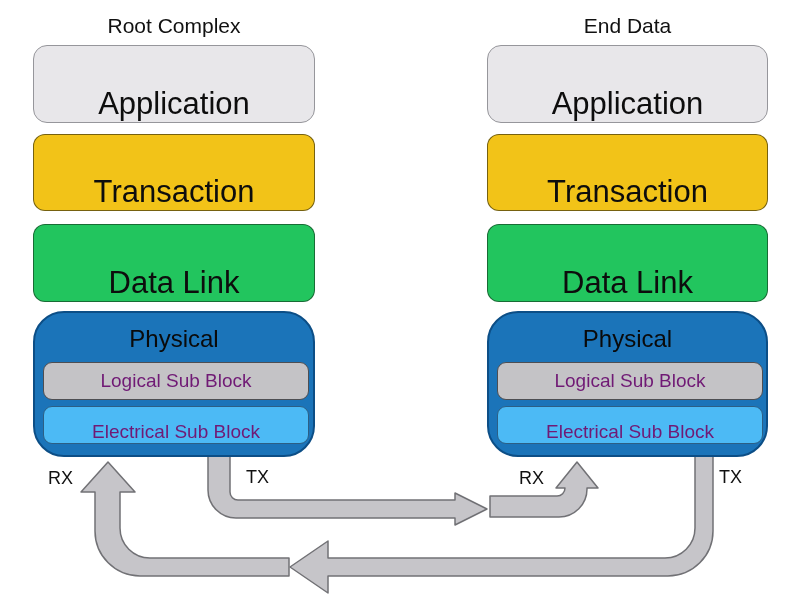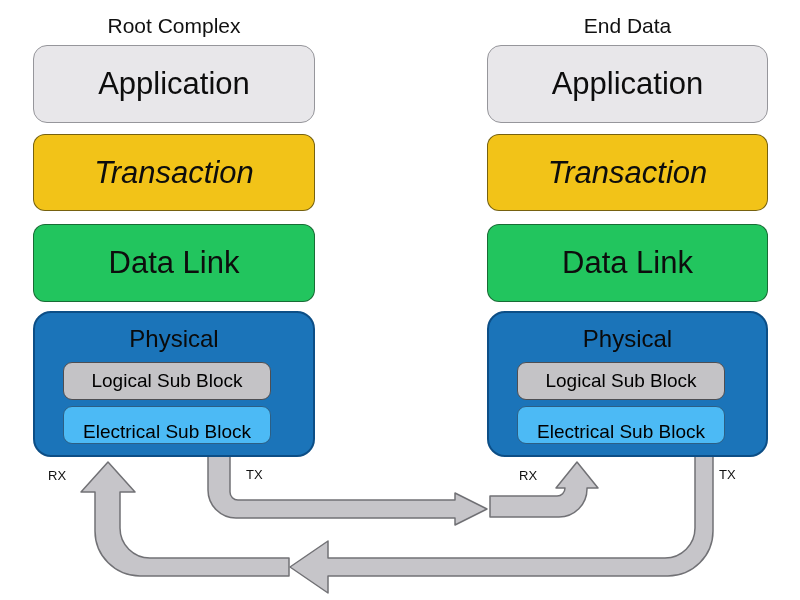--- a/index.html
+++ b/index.html
@@ -5,38 +5,38 @@
   html,body{margin:0;padding:0;background:#fff;}
   #canvas{
     position:relative;width:800px;height:600px;background:#ffffff;
     font-family:"Liberation Sans","DejaVu Sans",sans-serif;color:#111;overflow:hidden;margin-top:7px;
   }
   .col-title{
     position:absolute;top:6px;height:26px;line-height:26px;
     text-align:center;font-size:21px;color:#111;
   }
   .layer{
-    position:absolute;box-sizing:border-box;display:flex;align-items:center;justify-content:center;
+    position:absolute;box-sizing:border-box;display:flex;align-items:flex-end;justify-content:center;
     font-size:31px;color:#0d0d0d;
   }
   .app{background:#E8E7EA;border:1.5px solid #96969B;border-radius:14px;}
-  .trans{background:#F2C318;border:1.5px solid rgba(50,45,10,0.65);border-radius:12px;font-style:italic;}
+  .trans{background:#F2C318;border:1.5px solid rgba(50,45,10,0.65);border-radius:12px;}
   .dl{background:#22c55e;border:1.5px solid rgba(20,60,30,0.65);border-radius:12px;}
-  .phys{background:#1B74B9;border:2px solid #0C4E86;border-radius:18px;justify-content:flex-start;align-items:flex-start;}
+  .phys{background:#1B74B9;border:2px solid #0C4E86;border-radius:31px;justify-content:flex-start;align-items:flex-start;}
   .phys-label{
     position:absolute;top:12px;left:0;width:100%;text-align:center;font-size:24px;color:#0a0a0a;
   }
   .sub{
-    position:absolute;left:28px;width:208px;height:38px;box-sizing:border-box;
-    display:flex;align-items:center;justify-content:center;font-size:19px;border-radius:9px;color:#000000;
+    position:absolute;left:8px;width:266px;height:38px;box-sizing:border-box;
+    display:flex;align-items:center;justify-content:center;font-size:19px;border-radius:9px;color:#701a75;
   }
   .logical{top:49px;background:#C4C3C6;border:1.5px solid #4E4E52;}
   .electrical{top:93px;background:#4CBAF5;border:1.5px solid #2C5F85;align-items:flex-end;}
   .port-label{
-    position:absolute;font-size:13px;color:#111;width:44px;
+    position:absolute;font-size:18px;color:#111;width:44px;
   }
   svg#wires{position:absolute;left:0;top:0;z-index:0;}
   .boxes{position:absolute;left:0;top:0;width:800px;height:600px;z-index:1;pointer-events:none;}
   .boxes > *{pointer-events:auto;}
 </style>
 </head>
 <body>
 
 <div id="canvas">
 

